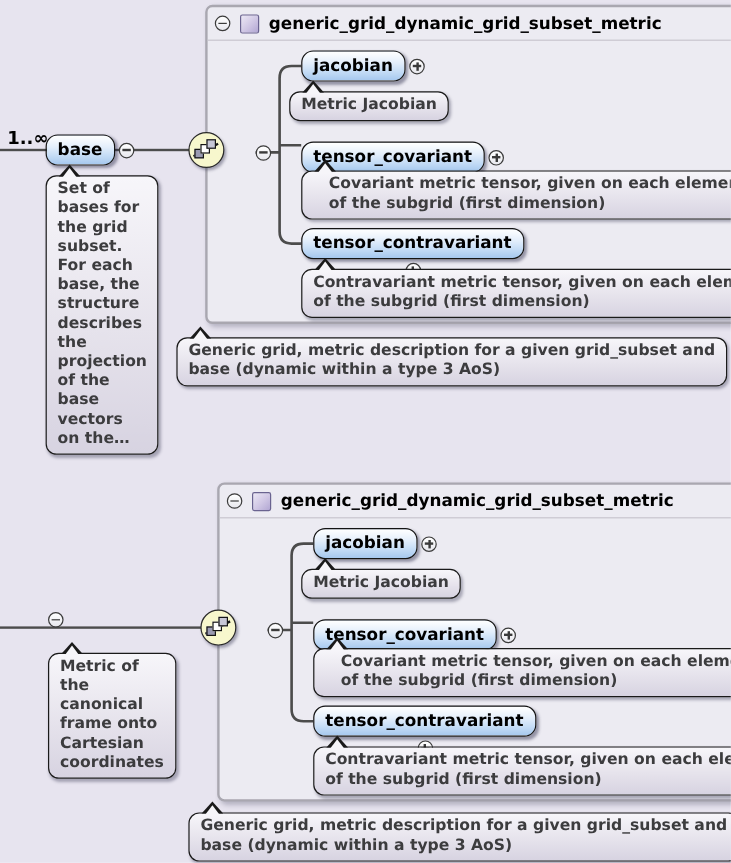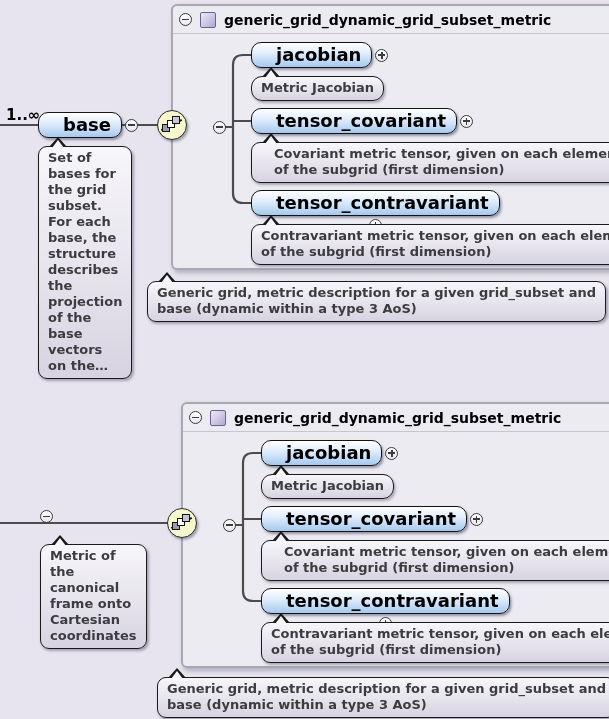--- a/index.html
+++ b/index.html
@@ -6,24 +6,24 @@
   #screen{
     position:relative;width:609px;height:719px;overflow:hidden;
     background:#e7e4ef;
     font-family:"DejaVu Sans",sans-serif;font-weight:bold;
   }
   
   .hline{position:absolute;height:2px;background:#4c4c4c;}
   .row{position:absolute;display:flex;align-items:center;gap:3px;}
   .pill{
     height:21px;display:flex;align-items:center;
-    padding:1px 10px 2px 24px;
+    padding:1px 10px 2px 9px;
     border:1.6px solid #141414;border-radius:10px;
     background:linear-gradient(to bottom,#ffffff 0%,#e3eefb 40%,#c4dcf6 70%,#a6c8ee 100%);
-    font-size:18px;color:#000;white-space:nowrap;
+    font-size:14px;color:#000;white-space:nowrap;
     box-shadow:1.5px 2px 2.5px rgba(40,40,70,0.45);
   }
   .icn{
     position:relative;width:13px;height:13px;border-radius:50%;
     border:1.4px solid #3b3b3b;background:linear-gradient(#ffffff,#e8e8ee);
     box-sizing:border-box;flex:0 0 auto;
   }
   .icn.abs{position:absolute;}
   .icn::before{
     content:"";position:absolute;left:2px;right:2px;top:50%;
@@ -98,22 +98,22 @@
   #gann0{left:147px;top:281px;}
 
   #hl-a1{left:0;top:522px;width:168px;}
   #row-metric{left:40px;top:510px;}
   #ann-metric{left:40px;top:544px;}
   #comp1{left:167px;top:508px;}
   #group1{left:157px;top:402px;}
   #gann1{left:157px;top:677px;}
 
   .g-jac{left:78px;top:36px;}
-  .g-jann{left:78px;top:70px;border-radius:11px;}
-  .g-cov{left:78px;top:102px;}
+  .g-jann{left:68px;top:70px;}
+  .g-cov{left:78px;top:112px;}
   .g-cann{left:78px;top:136px;padding-left:22px;}
   .g-con{left:78px;top:184px;flex-direction:column;}
   .g-nann{left:78px;top:218px;}
 </style>
 </head>
 <body>
 
 <div id="screen">
 
   <div class="hline" id="hl-a0"></div>

